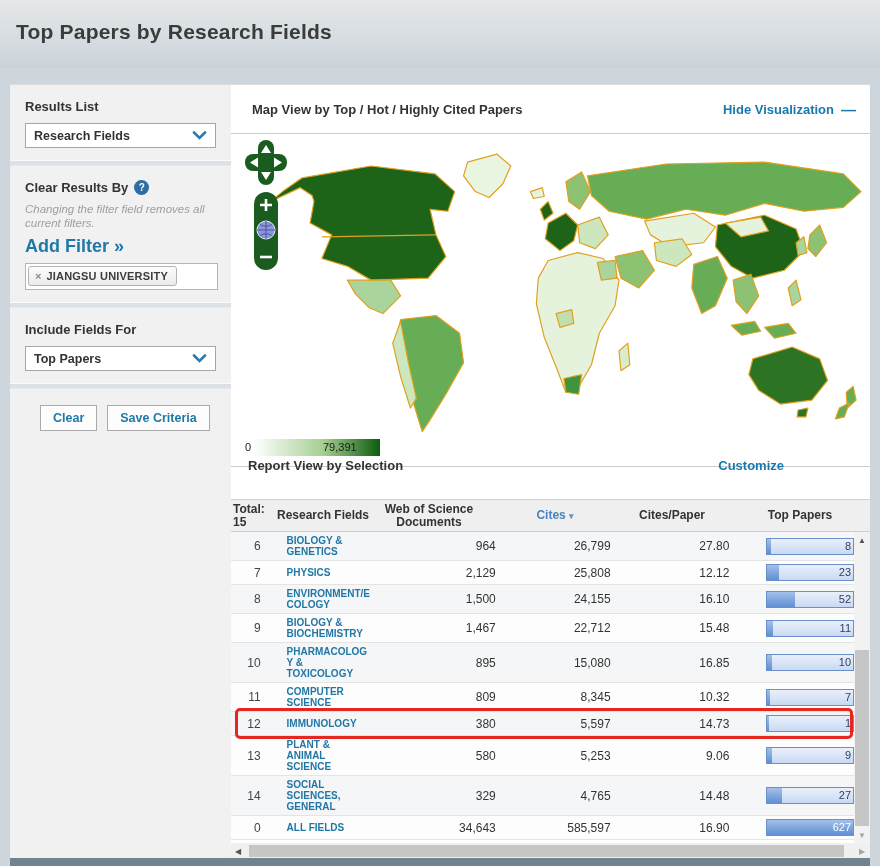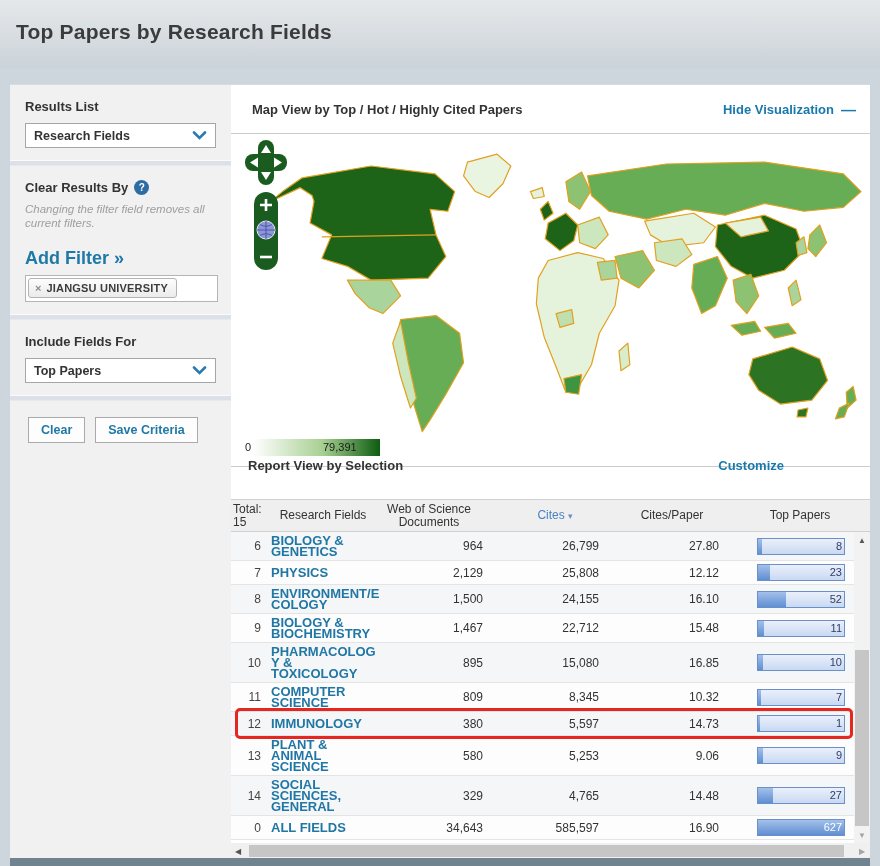--- a/index.html
+++ b/index.html
@@ -15,28 +15,28 @@
   .sidebar { position:absolute; left:10px; top:84px; width:221px; height:774px;
              background:#f1f1f2; border-top:1px solid #d8dcdf; }
   .sect { padding:14px 15px 12px 15px; }
   .slabel { font-size:13px; font-weight:bold; color:#333; margin-bottom:9px; display:flex; align-items:center; gap:6px;}
   .dropdown { width:191px; height:25px; background:#fff; border:1px solid #a6a6a6;
               display:flex; align-items:center; justify-content:space-between; padding:0 8px; cursor:pointer; }
   .dropdown span { font-size:12.5px; font-weight:bold; color:#333; }
   .sep { height:6px; background:#dbe1e6; border-top:1px solid #fbfbfb; border-bottom:1px solid #e6eaee; }
   .qicon { width:15px; height:15px; border-radius:50%; background:#2d6da3; color:#fff; font-size:10px; font-weight:bold;
            display:inline-flex; align-items:center; justify-content:center; }
-  .note { font-size:11.5px; font-style:italic; color:#9e9e9e; line-height:14px; margin:-2px 0 18px 0; }
+  .note { font-size:11.5px; font-style:italic; color:#9e9e9e; line-height:14px; margin:-2px 0 6px 0; }
   .addf { font-size:18px; font-weight:bold; color:#1f79a7; text-decoration:none; display:inline-block; margin-bottom:6px; cursor:pointer; }
   .tagbox { width:193px; height:27px; background:#fff; border:1px solid #b5b5b5; padding:2px; }
   .tag { display:inline-flex; align-items:center; gap:5px; height:20px; padding:0 8px 0 6px;
          border:1px solid #b3b3b3; border-radius:3px; background:linear-gradient(#fdfdfd,#ebebeb); cursor:pointer; }
   .tag .x { color:#8d8d8d; font-size:11px; font-weight:bold; }
   .tag .tlabel { font-size:11px; font-weight:bold; color:#3c3c3c; letter-spacing:0.2px; }
-  .btnrow { display:flex; gap:10px; padding:16px 0 0 18px; }
+  .btnrow { display:flex; gap:10px; padding:16px 0 0 30px; }
   .btn { background:#fdfdfd; border:1px solid #aaa; color:#1f79a7; font-weight:bold; font-size:12.5px;
          padding:5px 12px; cursor:pointer; font-family:"Liberation Sans",sans-serif; }
 
   
   .main { position:absolute; left:231px; top:84px; width:639px; height:774px; background:#fff; border-top:1px solid #d8dcdf; }
   .mhead { position:absolute; left:0; top:0; width:639px; height:49px; border-bottom:1px solid #ccc;
            display:flex; align-items:center; justify-content:space-between; padding:0 14px 0 21px; }
   .mtitle { font-size:13px; font-weight:bold; color:#333; }
   .hidelink { font-size:13px; font-weight:bold; color:#1779ad; text-decoration:none; cursor:pointer; display:flex; align-items:center; gap:7px;text-align:right;}
   .dash { font-weight:bold; font-size:15px; }
@@ -51,38 +51,38 @@
   .lmax { position:absolute; left:78px; top:2px; font-size:11px; color:#1b1b1b; }
 
   .rhead { position:absolute; left:0; top:364px; width:567px; height:32px;
            display:flex; align-items:center; justify-content:space-between; padding:0 14px 0 17px; }
   .rtitle { font-size:13px; font-weight:bold; color:#333; }
   .customize { font-size:13px; font-weight:bold; color:#1779ad; text-decoration:none; cursor:pointer; }
 
   
   .thead { position:absolute; left:0; top:414px; width:639px; height:33px; background:#efefef;
            border-top:1px solid #d2d2d2; border-bottom:1px solid #cfcfcf; display:flex; align-items:center;
-           font-size:12px; font-weight:normal; color:#333; }
+           font-size:12px; font-weight:bold; color:#333; }
   .th { text-align:center; line-height:13px; }
   .th.total { width:40px; text-align:left; padding-left:2px; }
   .th.fields { width:104px; }
   .th.docs { width:136px; }
   .th.cites { width:114px; color:#4a82c3; cursor:pointer; }
   .th.cpp { width:120px; }
   .th.tp { width:110px; }
   .sortarrow { color:#6b93c9; font-size:9px; }
 
   .tbody { position:absolute; left:0; top:447px; width:623px; height:311px; overflow:hidden; }
   .trow { position:relative; display:flex; align-items:center; min-height:22px; border-bottom:1px solid #e4e4e4;
           cursor:pointer; }
   .trow.odd { background:#f5f6f7; }
   .trow.even { background:#fdfdfd; }
   .c { padding:3px 0; }
   .rank { width:40px; text-align:right; padding-right:10px; font-size:12px; color:#444; }
-  .field { width:104px; font-size:13px; font-weight:bold; color:#2077a5; line-height:11px; white-space:pre-line; }
+  .field { width:104px; font-size:10px; font-weight:bold; color:#2077a5; line-height:11px; white-space:pre-line;margin-left:16px; }
   .num { font-size:12px; color:#333; text-align:right; }
   .docs { width:136px; padding-right:28px; }
   .cites { width:114px; padding-right:26px; }
   .cpp { width:120px; padding-right:26px; }
   .barcell { width:100px; display:flex; justify-content:flex-end; }
   .barwrap { position:relative; width:88px; height:17px; border:1px solid #6b8fc9;
              background:linear-gradient(#eaf0fb,#c9d9f2); }
   .barfill { position:absolute; left:0; top:0; bottom:0; background:linear-gradient(#a3c0ea,#5f8fd2); }
   .barnum { position:absolute; right:2px; top:1px; font-size:11px; color:#2f4065; }
   .barnum.full { color:#fff; }

